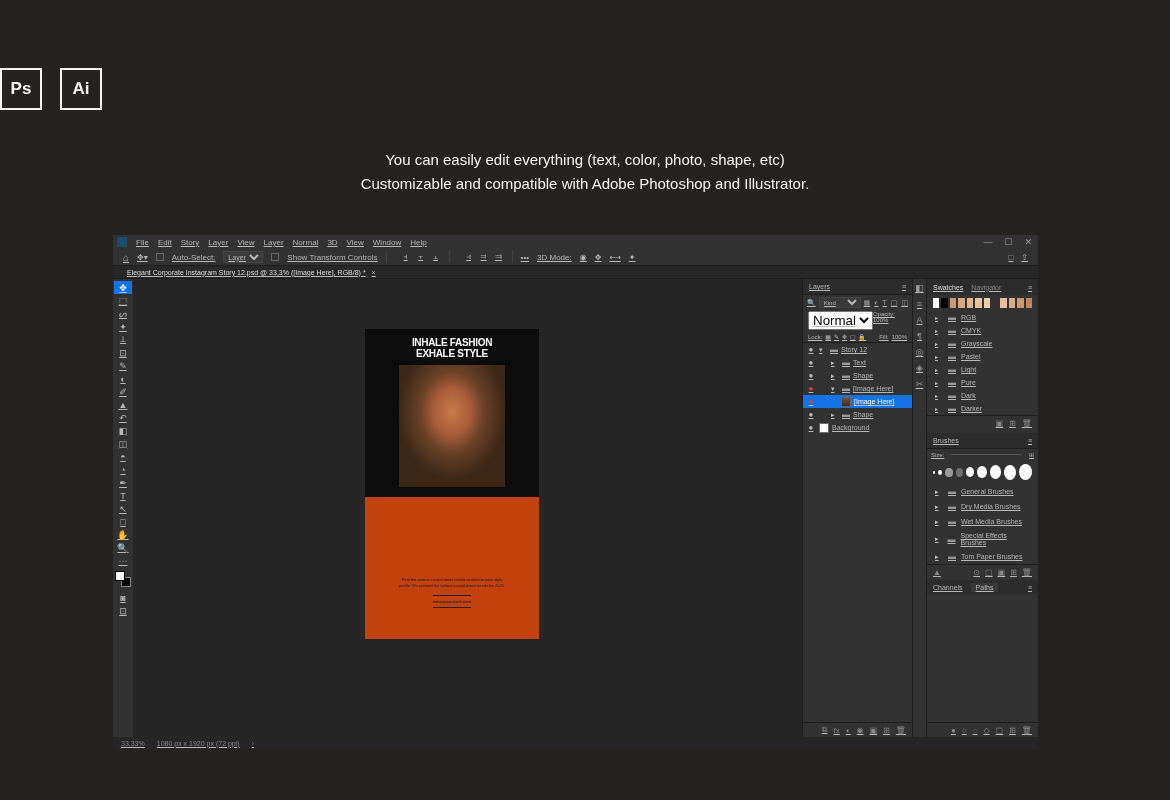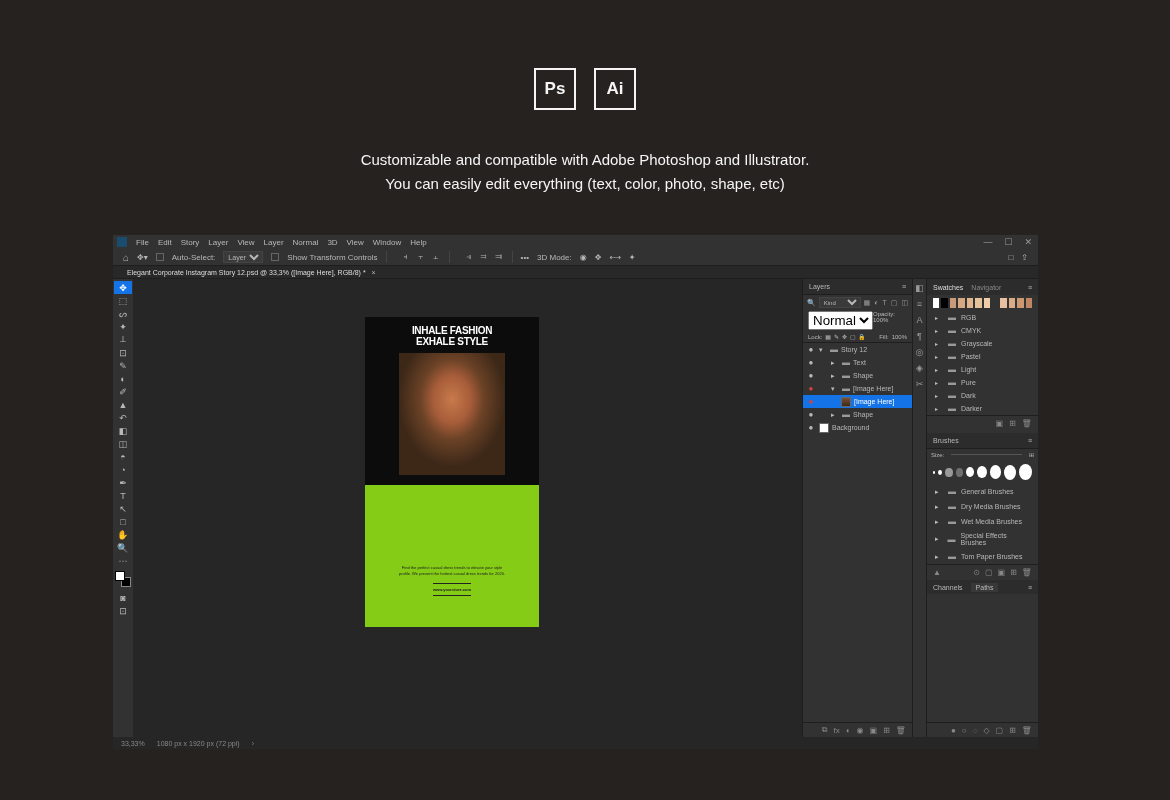--- a/index.html
+++ b/index.html
@@ -1,23 +1,23 @@
 <!DOCTYPE html>
 <html><head>
 <meta charset="utf-8">
 <style>
 * { margin: 0; padding: 0; box-sizing: border-box; }
 body { background: #262220; font-family: Arial, sans-serif; color: #e0e0e0; width: 1170px; height: 800px; overflow: hidden; position: relative; }
 
 .promo-header { text-align: center; padding-top: 68px; }
-.app-icons { display: flex; justify-content: center; gap: 18px; margin-bottom: 38px; }
+.app-icons { display: flex; gap: 18px; margin-bottom: 38px; }
 .app-icon-box { width: 42px; height: 42px; border: 2px solid #f5f5f5; display: flex; align-items: center; justify-content: center; font-weight: bold; font-size: 17px; color: #f5f5f5; }
 .promo-text { font-size: 15px; line-height: 24px; color: #f5f5f5; }
 
-.ps-window { position: absolute; top: 235px; left: 113px; width: 925px; height: 512px; background: #323232; font-size: 8px; color: #b8b8b8; }
+.ps-window { position: absolute; top: 235px; left: 113px; width: 925px; height: 512px; background: #323232; font-size: 8px; color: #b8b8b8; text-decoration: underline; }
 
 .menubar { height: 14px; background: #323232; display: flex; align-items: center; padding: 0 4px; gap: 9px; font-size: 8px; }
 .menubar .logo { width: 10px; height: 10px; background: #1a4d6d; border-radius: 1px; }
 .win-controls { position: absolute; right: 6px; top: 2px; display: flex; gap: 12px; font-size: 9px; color: #999; }
 
 .optionsbar { height: 17px; background: #323232; display: flex; align-items: center; padding: 0 10px; gap: 8px; border-bottom: 1px solid #1e1e1e; }
 .optionsbar .home-icon { font-size: 10px; }
 .optionsbar .cb { width: 8px; height: 8px; border: 1px solid #666; display: inline-block; }
 .optionsbar select { background: #3a3a3a; color: #b8b8b8; border: 1px solid #444; font-size: 7px; height: 12px; }
 .sep { width: 1px; height: 12px; background: #444; }
@@ -31,21 +31,21 @@
 .workspace { display: flex; height: 458px; }
 
 .toolbar { width: 20px; background: #323232; padding-top: 2px; display: flex; flex-direction: column; align-items: center; gap: 0; }
 .tool { width: 18px; height: 13px; display: flex; align-items: center; justify-content: center; font-size: 9px; color: #b8b8b8; cursor: pointer; }
 .tool.active { background: #1473e6; color: #fff; }
 .tool-fg-bg { width: 16px; height: 16px; position: relative; margin-top: 4px; }
 .tool-fg-bg .fg { width: 10px; height: 10px; background: #fff; border: 1px solid #000; position: absolute; top: 0; left: 0; }
 .tool-fg-bg .bg { width: 10px; height: 10px; background: #000; border: 1px solid #888; position: absolute; bottom: 0; right: 0; }
 
 .canvas-area { flex: 1; background: #262626; position: relative; }
-.artboard { position: absolute; top: 38px; left: 232px; width: 174px; height: 310px; background: #84cc16; }
+.artboard { position: absolute; top: 50px; left: 232px; width: 174px; height: 310px; background: #c2410c; }
 .ab-top { background: #0c0c0c; padding: 8px 12px 10px; }
 .ab-title { color: #fff; font-weight: 900; font-size: 10px; line-height: 11px; text-align: center; letter-spacing: -0.3px; }
 .ab-img-wrap { margin: 6px auto 0; width: 106px; height: 122px; background: #6b4a36; position: relative; overflow: hidden; }
 .ab-img-wrap::before { content: ''; position: absolute; inset: 0; background: radial-gradient(ellipse 50% 55% at 50% 38%, #c77a4a 0%, #a85d3a 35%, #6b4226 60%, #3d2818 100%); }
 .ab-side-left, .ab-side-right { position: absolute; writing-mode: vertical-rl; font-size: 4px; color: #0c0c0c; letter-spacing: 2px; top: 70px; font-weight: 600; }
 .ab-side-left { left: 9px; transform: rotate(180deg); }
 .ab-side-right { right: 9px; }
 .ab-bottom { padding: 80px 20px 12px; text-align: center; }
 .ab-body { font-size: 4px; color: #222; line-height: 6px; }
 .ab-url { font-size: 4px; color: #222; border-top: 1px solid #222; border-bottom: 1px solid #222; padding: 3px 0; margin-top: 6px; display: inline-block; font-weight: 600; }
@@ -96,22 +96,22 @@
 .br-footer .r { display: flex; gap: 5px; }
 </style>
 </head>
 <body>
 
 <div class="promo-header">
   <div class="app-icons">
     <div class="app-icon-box">Ps</div>
     <div class="app-icon-box">Ai</div>
   </div>
+  <div class="promo-text">You can easily edit everything (text, color, photo, shape, etc)</div>
   <div class="promo-text">Customizable and compatible with Adobe Photoshop and Illustrator.</div>
-  <div class="promo-text">You can easily edit everything (text, color, photo, shape, etc)</div>
 </div>
 
 <div class="ps-window">
 
   <div class="menubar">
     <div class="logo"></div>
     <span>File</span>
     <span>Edit</span>
     <span>Story</span>
     <span>Layer</span>

